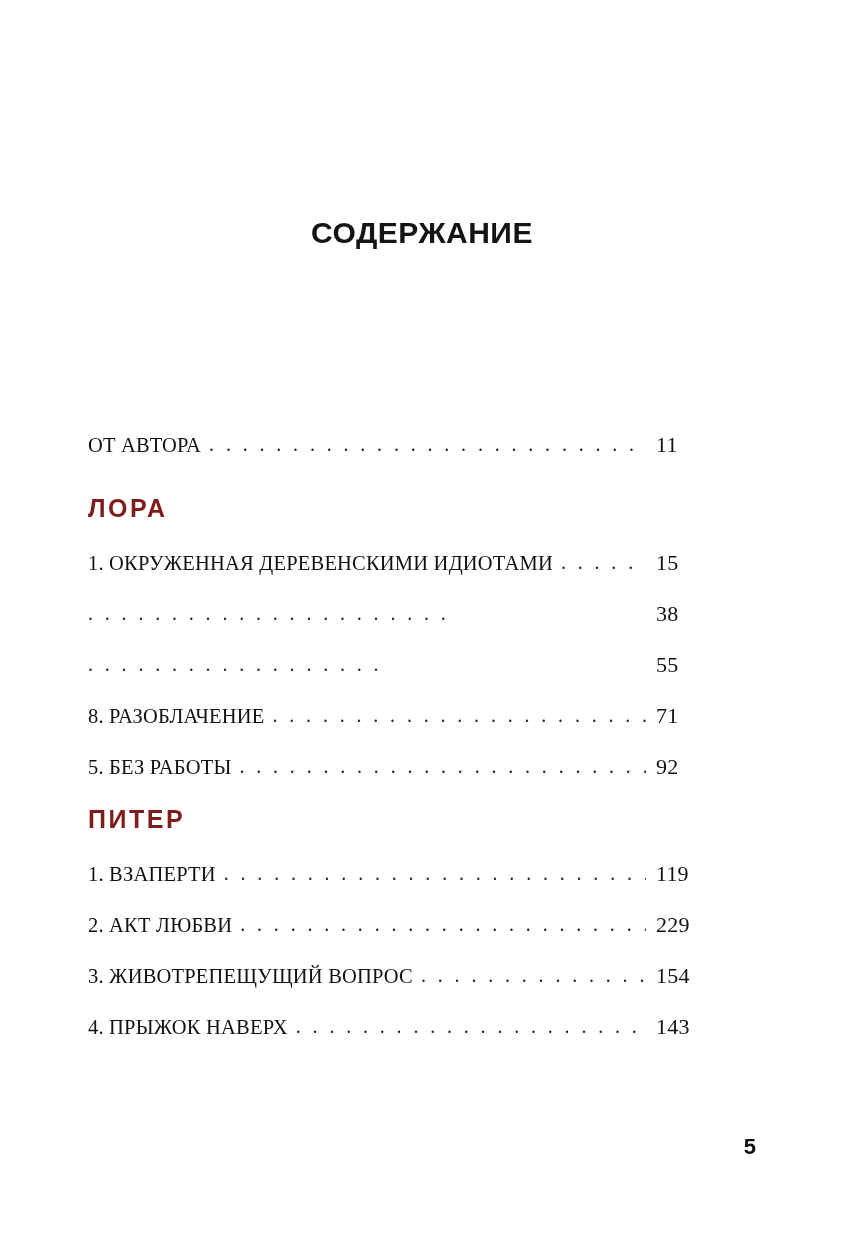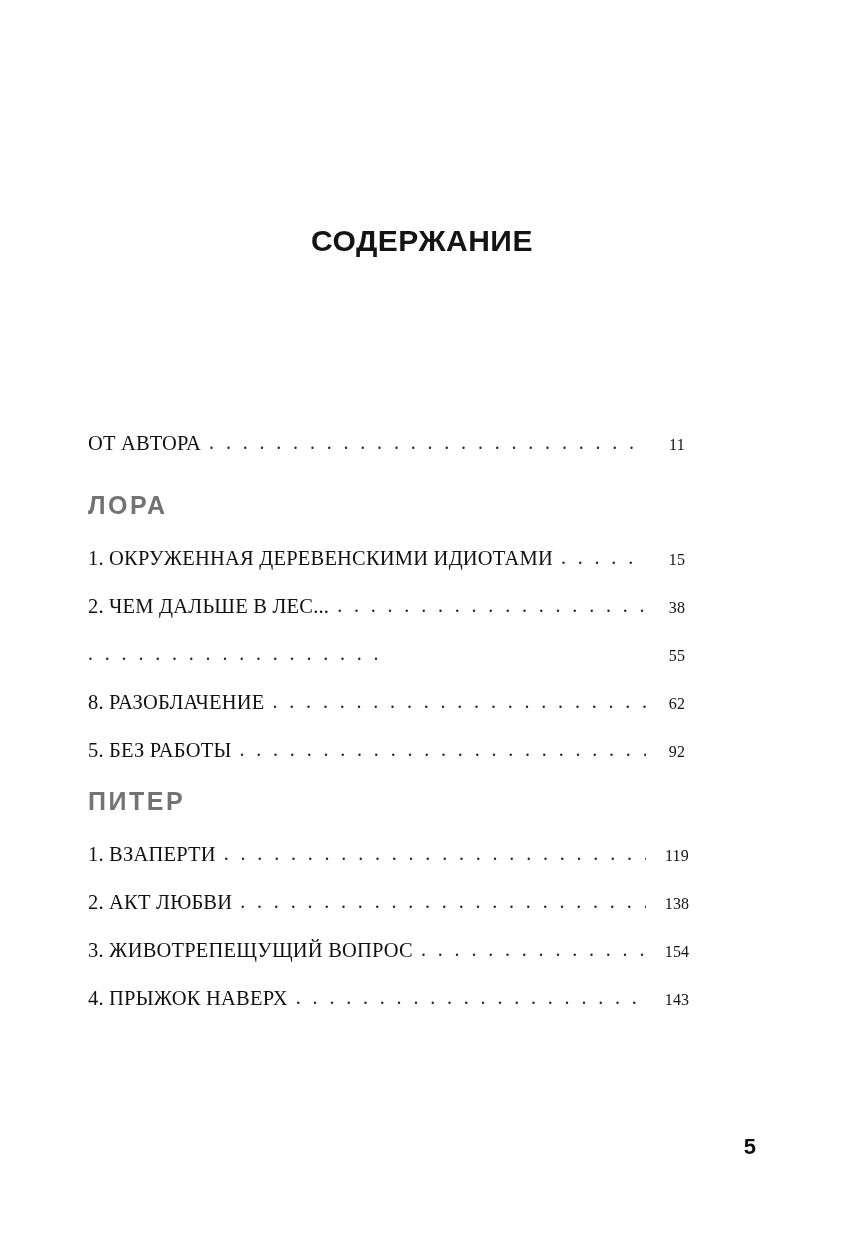--- a/index.html
+++ b/index.html
@@ -12,21 +12,21 @@
     width: 844px;
     height: 1240px;
     background: #ffffff;
     margin: 0 auto;
     overflow: hidden;
     font-family: "Liberation Serif", serif;
     color: #111111;
   }
   .toc-title {
     position: absolute;
-    top: 224px;
+    top: 216px;
     left: 0;
     width: 844px;
     text-align: center;
     font-family: "Liberation Sans", sans-serif;
     font-weight: bold;
     font-size: 30px;
     letter-spacing: 0.5px;
     color: #141414;
   }
   .toc-body {
@@ -55,28 +55,28 @@
     white-space: nowrap;
     font-size: 20px;
     letter-spacing: 3.4px;
     color: #2a2a2a;
     transform: translateY(-1px);
   }
   .toc-entry .pagenum {
     white-space: nowrap;
     padding-left: 10px;
     min-width: 42px;
-    text-align: center;
-    font-size: 16px;
+    text-align: left;
+    font-size: 22px;
   }
   .section-head {
     font-family: "Liberation Sans", sans-serif;
     font-weight: bold;
     font-size: 25px;
-    color: #737373;
+    color: #7f1d1d;
     letter-spacing: 2.5px;
     margin: 0 0 27px 0;
   }
   .gap-before-section {
   }
   .first-entry {
     margin-bottom: 36px;
   }
   .page-number {
     position: absolute;
@@ -107,54 +107,53 @@
 
     <div class="section-head">ЛОРА</div>
 
     <div class="toc-entry">
       <span class="label">1. ОКРУЖЕННАЯ ДЕРЕВЕНСКИМИ ИДИОТАМИ</span>
       <span class="dots">. . . . . .</span>
       <span class="pagenum">15</span>
     </div>
 
     <div class="toc-entry">
-      <span class="label">2. ЧЕМ ДАЛЬШЕ В ЛЕС...</span>
       <span class="dots">. . . . . . . . . . . . . . . . . . . . . .</span>
       <span class="pagenum">38</span>
     </div>
 
     <div class="toc-entry">
       <span class="dots">. . . . . . . . . . . . . . . . . .</span>
       <span class="pagenum">55</span>
     </div>
 
     <div class="toc-entry">
       <span class="label">8. РАЗОБЛАЧЕНИЕ</span>
       <span class="dots">. . . . . . . . . . . . . . . . . . . . . . . .</span>
-      <span class="pagenum">62</span>
+      <span class="pagenum">71</span>
     </div>
 
     <div class="toc-entry">
       <span class="label">5. БЕЗ РАБОТЫ</span>
       <span class="dots">. . . . . . . . . . . . . . . . . . . . . . . . . .</span>
       <span class="pagenum">92</span>
     </div>
 
     <div class="section-head gap-before-section">ПИТЕР</div>
 
     <div class="toc-entry">
       <span class="label">1. ВЗАПЕРТИ</span>
       <span class="dots">. . . . . . . . . . . . . . . . . . . . . . . . . . . .</span>
       <span class="pagenum">119</span>
     </div>
 
     <div class="toc-entry">
       <span class="label">2. АКТ ЛЮБВИ</span>
       <span class="dots">. . . . . . . . . . . . . . . . . . . . . . . . . .</span>
-      <span class="pagenum">138</span>
+      <span class="pagenum">229</span>
     </div>
 
     <div class="toc-entry">
       <span class="label">3. ЖИВОТРЕПЕЩУЩИЙ ВОПРОС</span>
       <span class="dots">. . . . . . . . . . . . . . . .</span>
       <span class="pagenum">154</span>
     </div>
 
     <div class="toc-entry">
       <span class="label">4. ПРЫЖОК НАВЕРХ</span>

